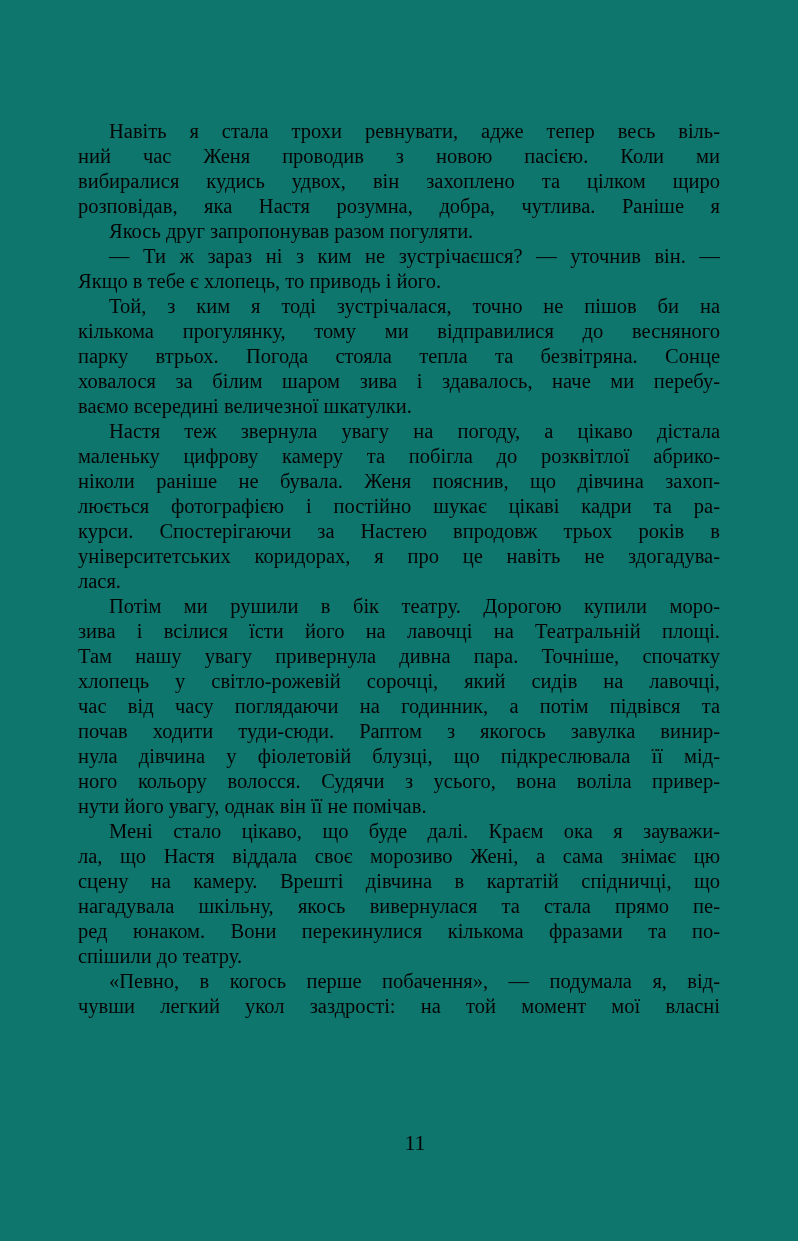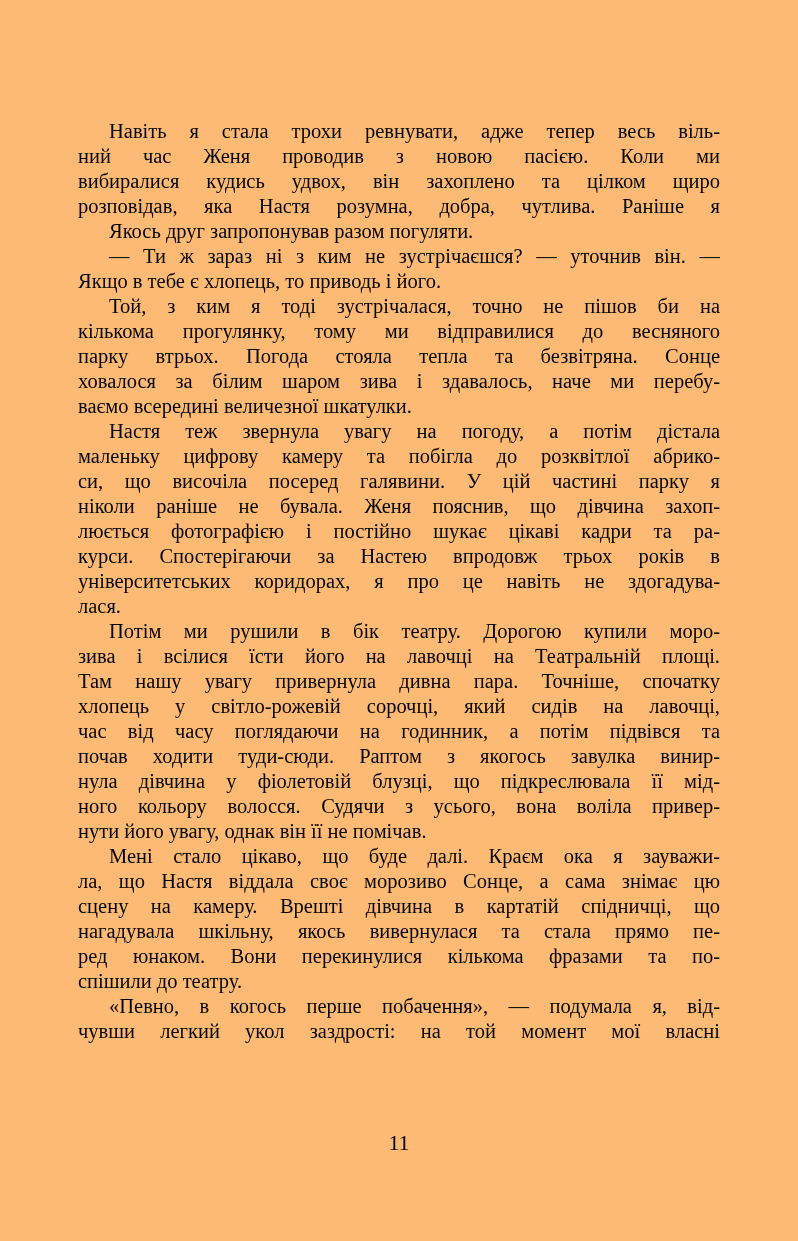--- a/index.html
+++ b/index.html
@@ -4,21 +4,21 @@
 <style>
   html, body {
     margin: 0;
     padding: 0;
     background: #ffffff;
   }
   .page {
     position: relative;
     width: 798px;
     height: 1241px;
-    background: #fdba74;
+    background: #0f766e;
     color: #000000;
     font-family: "Liberation Serif", "DejaVu Serif", serif;
     overflow: hidden;
   }
   .text-block {
     position: absolute;
     left: 78px;
     top: 119px;
     width: 642px;
   }
@@ -39,21 +39,21 @@
   }
   .line.first {
     text-indent: 31px;
   }
   .line.last {
     text-align: left;
     text-align-last: left;
   }
   .page-number {
     position: absolute;
-    left: 78px;
+    left: 94px;
     top: 1130px;
     width: 642px;
     text-align: center;
     font-size: 22px;
     line-height: 26px;
     color: #050505;
   }
 </style>
 </head>
 <body>
@@ -74,43 +74,42 @@
         <div class="line last">Якщо в тебе є хлопець, то приводь і його.</div>
       </div>
       <div class="paragraph">
         <div class="line first">Той, з ким я тоді зустрічалася, точно не пішов би на</div>
         <div class="line">кількома прогулянку, тому ми відправилися до весняного</div>
         <div class="line">парку втрьох. Погода стояла тепла та безвітряна. Сонце</div>
         <div class="line">ховалося за білим шаром зива і здавалось, наче ми перебу-</div>
         <div class="line last">ваємо всередині величезної шкатулки.</div>
       </div>
       <div class="paragraph">
-        <div class="line first">Настя теж звернула увагу на погоду, а потім дістала</div>
+        <div class="line first">Настя теж звернула увагу на погоду, а цікаво дістала</div>
         <div class="line">маленьку цифрову камеру та побігла до розквітлої абрико-</div>
-        <div class="line">си, що височіла посеред галявини. У цій частині парку я</div>
         <div class="line">ніколи раніше не бувала. Женя пояснив, що дівчина захоп-</div>
         <div class="line">люється фотографією і постійно шукає цікаві кадри та ра-</div>
         <div class="line">курси. Спостерігаючи за Настею впродовж трьох років в</div>
         <div class="line">університетських коридорах, я про це навіть не здогадува-</div>
         <div class="line last">лася.</div>
       </div>
       <div class="paragraph">
         <div class="line first">Потім ми рушили в бік театру. Дорогою купили моро-</div>
         <div class="line">зива і всілися їсти його на лавочці на Театральній площі.</div>
         <div class="line">Там нашу увагу привернула дивна пара. Точніше, спочатку</div>
         <div class="line">хлопець у світло-рожевій сорочці, який сидів на лавочці,</div>
         <div class="line">час від часу поглядаючи на годинник, а потім підвівся та</div>
         <div class="line">почав ходити туди-сюди. Раптом з якогось завулка винир-</div>
         <div class="line">нула дівчина у фіолетовій блузці, що підкреслювала її мід-</div>
         <div class="line">ного кольору волосся. Судячи з усього, вона воліла привер-</div>
         <div class="line last">нути його увагу, однак він її не помічав.</div>
       </div>
       <div class="paragraph">
         <div class="line first">Мені стало цікаво, що буде далі. Краєм ока я зауважи-</div>
-        <div class="line">ла, що Настя віддала своє морозиво Сонце, а сама знімає цю</div>
+        <div class="line">ла, що Настя віддала своє морозиво Жені, а сама знімає цю</div>
         <div class="line">сцену на камеру. Врешті дівчина в картатій спідничці, що</div>
         <div class="line">нагадувала шкільну, якось вивернулася та стала прямо пе-</div>
         <div class="line">ред юнаком. Вони перекинулися кількома фразами та по-</div>
         <div class="line last">спішили до театру.</div>
       </div>
       <div class="paragraph">
         <div class="line first">«Певно, в когось перше побачення», — подумала я, від-</div>
         <div class="line">чувши легкий укол заздрості: на той момент мої власні</div>
       </div>
     </div>

